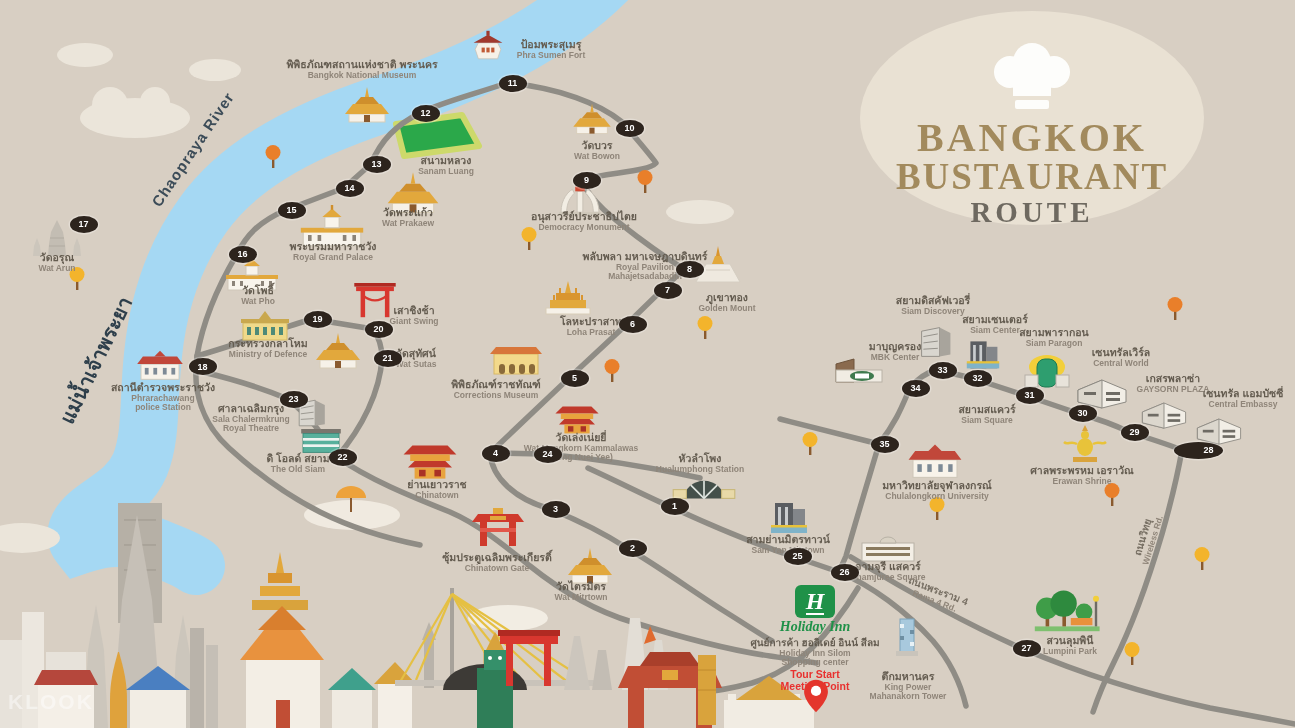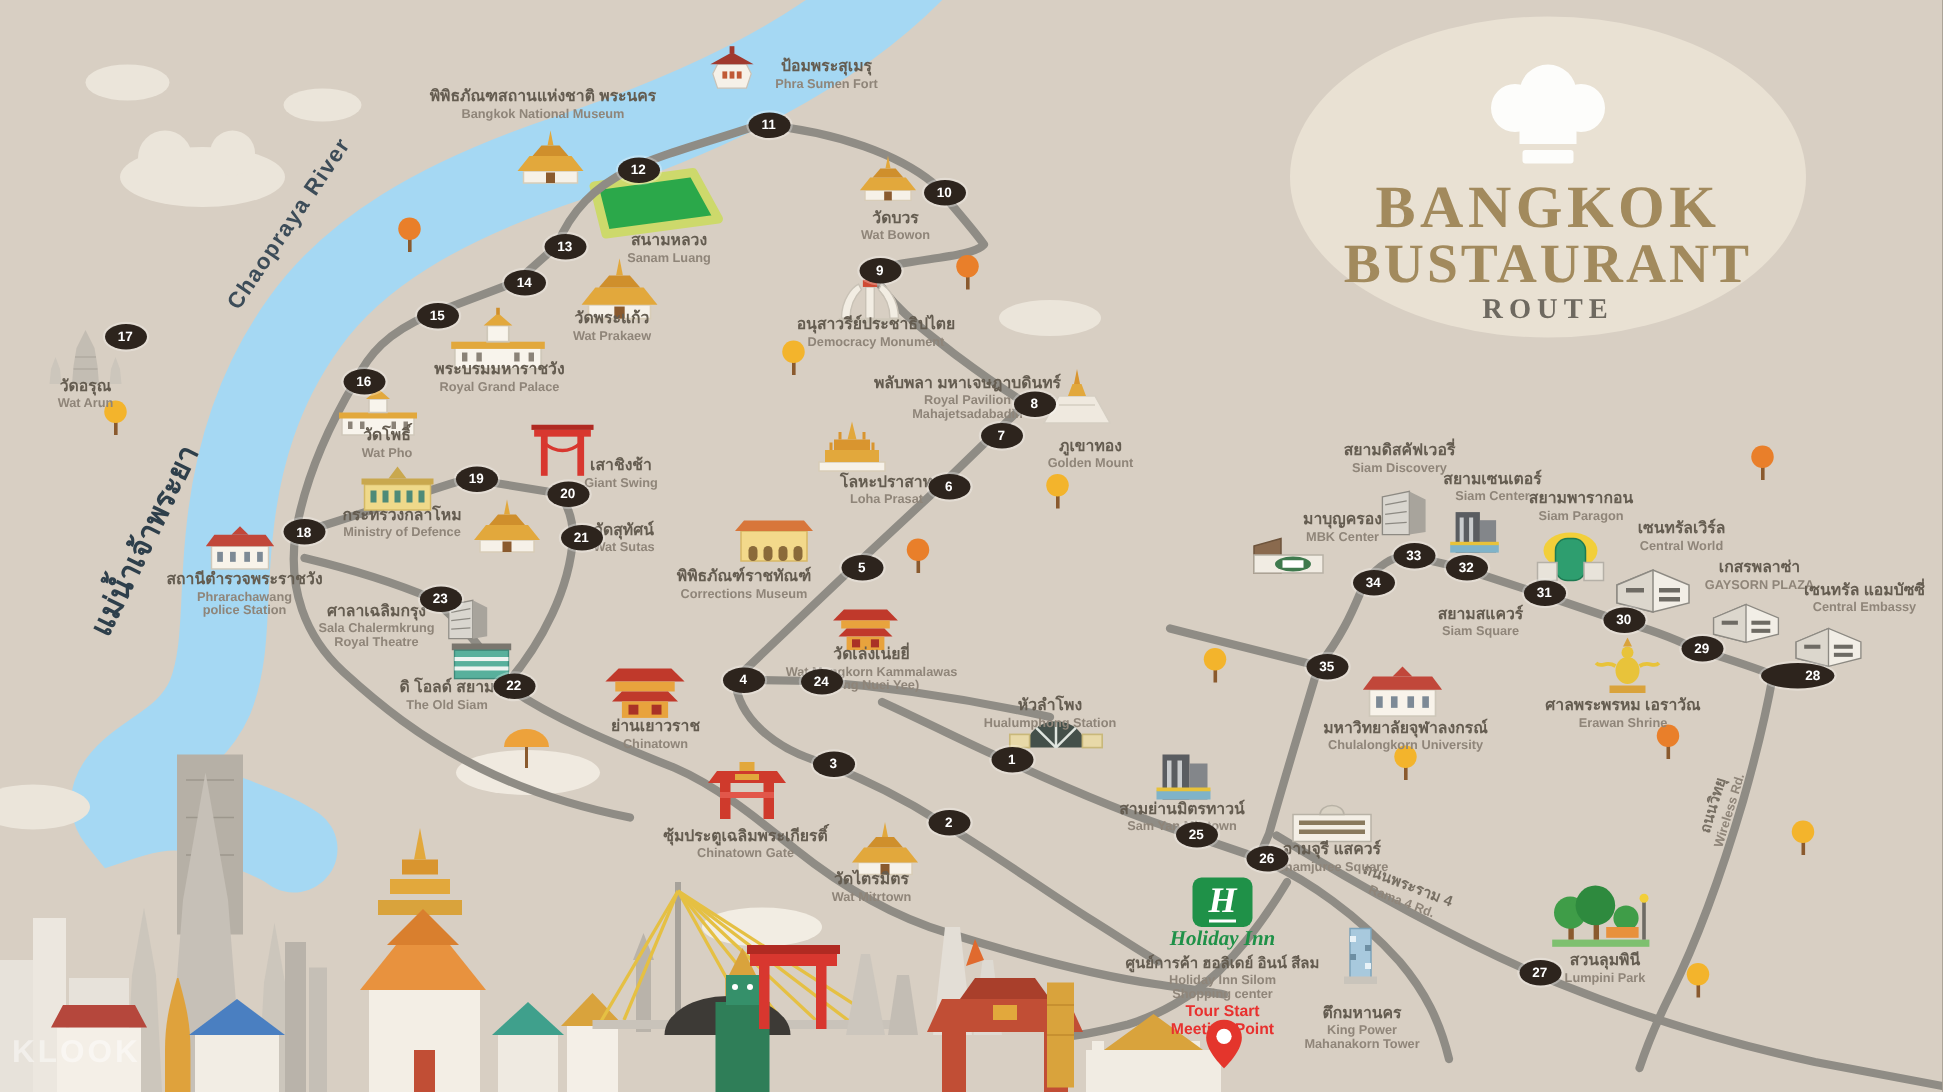--- a/index.html
+++ b/index.html
@@ -12,21 +12,21 @@
   .lm .en{font-size:8.5px;font-weight:bold;color:#8f8579;}
   .stop{position:absolute;width:28px;height:17px;border-radius:50%;background:#2d241d;color:#fff;
         font-size:9px;font-weight:bold;display:flex;align-items:center;justify-content:center;
         box-shadow:0 0 0 1.5px rgba(255,255,255,.28);z-index:30;cursor:pointer;}
   
   #title{position:absolute;left:862px;top:118px;width:340px;text-align:center;z-index:15;}
   #title .t1{font-family:"Liberation Serif","DejaVu Serif",serif;font-weight:bold;font-size:40px;
              letter-spacing:3px;color:#a28a5d;line-height:1.0;}
   #title .t2{font-family:"Liberation Serif","DejaVu Serif",serif;font-weight:bold;font-size:37px;
              letter-spacing:2px;color:#a28a5d;line-height:1.05;}
-  #title .t3{font-family:"Liberation Serif","DejaVu Serif",serif;font-weight:bold;font-size:19px;
+  #title .t3{font-family:"Liberation Serif","DejaVu Serif",serif;font-weight:bold;font-size:29px;
              letter-spacing:4px;color:#6e6960;line-height:1.1;}
   #chef-hat{position:absolute;left:985px;top:42px;z-index:15;}
   
   .river-label{position:absolute;z-index:12;font-weight:bold;white-space:nowrap;}
   #river-en{left:120px;top:130px;width:160px;color:#3c4c58;font-size:15px;letter-spacing:1px;
             transform:rotate(-56deg);transform-origin:center;}
   #river-th{left:18px;top:330px;width:170px;color:#2e3f4b;font-size:20px;
             transform:rotate(-64deg);transform-origin:center;}
   .road-label{position:absolute;z-index:12;text-align:center;line-height:1.15;white-space:nowrap;}
   .road-label .th{font-size:10px;font-weight:bold;color:#776f63;}
@@ -621,21 +621,21 @@
         <div class="en">Chinatown</div>
       </div>
       <div class="lm" style="left: 497px; top: 563px;">
         <div class="th">ซุ้มประตูเฉลิมพระเกียรติ์</div>
         <div class="en">Chinatown Gate</div>
       </div>
       <div class="lm" style="left: 581px; top: 592px;">
         <div class="th">วัดไตรมิตร</div>
         <div class="en">Wat Mitrtown</div>
       </div>
-      <div class="lm" style="left: 700px; top: 476px;">
+      <div class="lm" style="left: 700px; top: 464px;">
         <div class="th">หัวลำโพง</div>
         <div class="en">Hualumphong Station</div>
       </div>
       <div class="lm" style="left: 788px; top: 545px;">
         <div class="th">สามย่านมิตรทาวน์</div>
         <div class="en">Sam Yan Mitrtown</div>
       </div>
       <div class="lm" style="left: 888px; top: 572px;">
         <div class="th">จามจุรี แสควร์</div>
         <div class="en">Chamjuree Square</div>
@@ -699,21 +699,21 @@
       <div class="stop" style="left: 675.5px; top: 260.5px;">8</div>
       <div class="stop" style="left: 572.5px; top: 171.5px;">9</div>
       <div class="stop" style="left: 615.5px; top: 119.5px;">10</div>
       <div class="stop" style="left: 498.5px; top: 74.5px;">11</div>
       <div class="stop" style="left: 411.5px; top: 104.5px;">12</div>
       <div class="stop" style="left: 362.5px; top: 155.5px;">13</div>
       <div class="stop" style="left: 335.5px; top: 179.5px;">14</div>
       <div class="stop" style="left: 277.5px; top: 201.5px;">15</div>
       <div class="stop" style="left: 228.5px; top: 245.5px;">16</div>
       <div class="stop" style="left: 69.5px; top: 215.5px;">17</div>
-      <div class="stop" style="left: 188.5px; top: 346px;">18</div>
+      <div class="stop" style="left: 188.5px; top: 358px;">18</div>
       <div class="stop" style="left: 303.5px; top: 310.5px;">19</div>
       <div class="stop" style="left: 364.5px; top: 320.5px;">20</div>
       <div class="stop" style="left: 373.5px; top: 349.5px;">21</div>
       <div class="stop" style="left: 328.5px; top: 448.5px;">22</div>
       <div class="stop" style="left: 279.5px; top: 390.5px;">23</div>
       <div class="stop" style="left: 533.5px; top: 445.5px;">24</div>
       <div class="stop" style="left: 783.5px; top: 547.5px;">25</div>
       <div class="stop" style="left: 830.5px; top: 563.5px;">26</div>
       <div class="stop" style="left: 1012.5px; top: 639.5px;">27</div>
       <div class="stop" style="left: 1173.5px; top: 441.5px; padding-left: 21px;">28</div>

